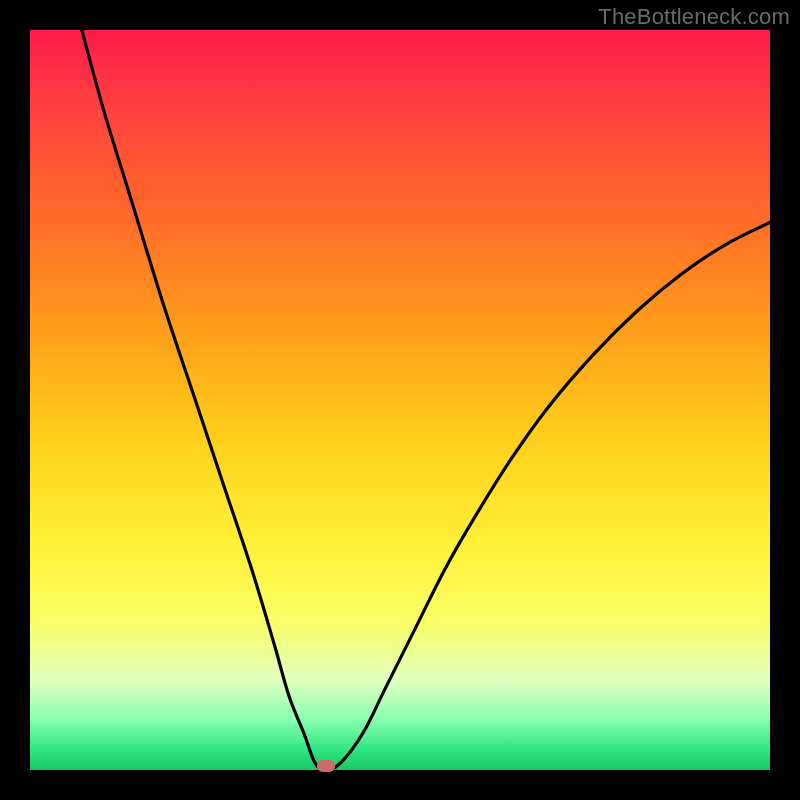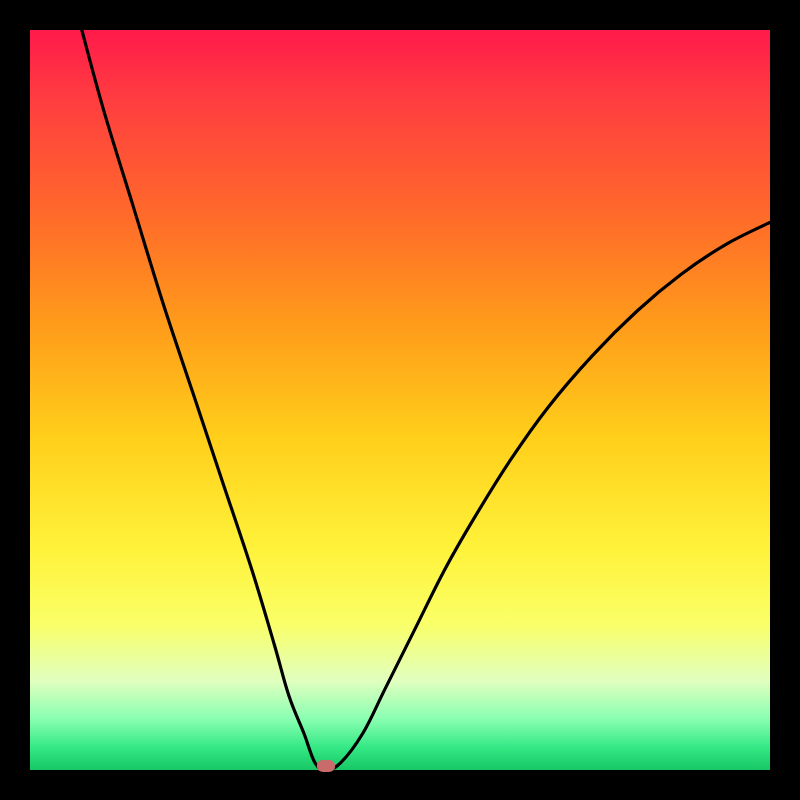--- a/index.html
+++ b/index.html
@@ -65,19 +65,20 @@
     border-radius: 6px / 5px;
     transform: translate(-50%, -50%);
   }
 </style>
 </head>
 <body>
 
 <div class="frame">
   <div class="plot-area"></div>
 
+  <div class="watermark">TheBottleneck.com</div>
 
   <svg class="curve" viewBox="0 0 740 740" preserveAspectRatio="none">
     <path id="curve-path" d="M 51.80 0.00 C 55.80 14.65, 64.68 49.43, 74.00 81.40 C 83.32 113.37, 92.94 142.97, 103.60 177.60 C 114.26 212.23, 122.54 240.50, 133.20 273.80 C 143.86 307.10, 152.14 330.63, 162.80 362.60 C 173.46 394.57, 181.74 419.43, 192.40 451.40 C 203.06 483.37, 212.68 510.90, 222.00 540.20 C 231.32 569.50, 237.54 591.56, 244.20 614.20 C 250.86 636.84, 253.67 650.02, 259.00 666.00 C 264.33 681.98, 269.14 691.01, 273.80 703.00 C 278.46 714.99, 280.90 725.94, 284.90 732.60 C 288.90 739.26, 291.34 740.00, 296.00 740.00 C 300.66 740.00, 304.14 739.26, 310.80 732.60 C 317.46 725.94, 325.01 716.32, 333.00 703.00 C 340.99 689.68, 345.88 677.25, 355.20 658.60 C 364.52 639.95, 374.14 620.71, 384.80 599.40 C 395.46 578.09, 403.74 560.18, 414.40 540.20 C 425.06 520.22, 432.01 508.38, 444.00 488.40 C 455.99 468.42, 467.68 449.18, 481.00 429.20 C 494.32 409.22, 503.35 396.05, 518.00 377.40 C 532.65 358.75, 546.42 342.92, 562.40 325.60 C 578.38 308.28, 590.82 295.85, 606.80 281.20 C 622.78 266.55, 635.22 256.19, 651.20 244.20 C 667.18 232.21, 679.62 223.92, 695.60 214.60 C 711.58 205.28, 732.01 196.40, 740.00 192.40" fill="none" stroke="#000000" stroke-width="3.2" stroke-linecap="round" stroke-linejoin="round"></path>
   </svg>
 
   <div class="marker" id="min-marker" style="left: 326px; top: 766.3px; background: rgb(201, 107, 107);"></div>
 </div>
 
 </body></html>

